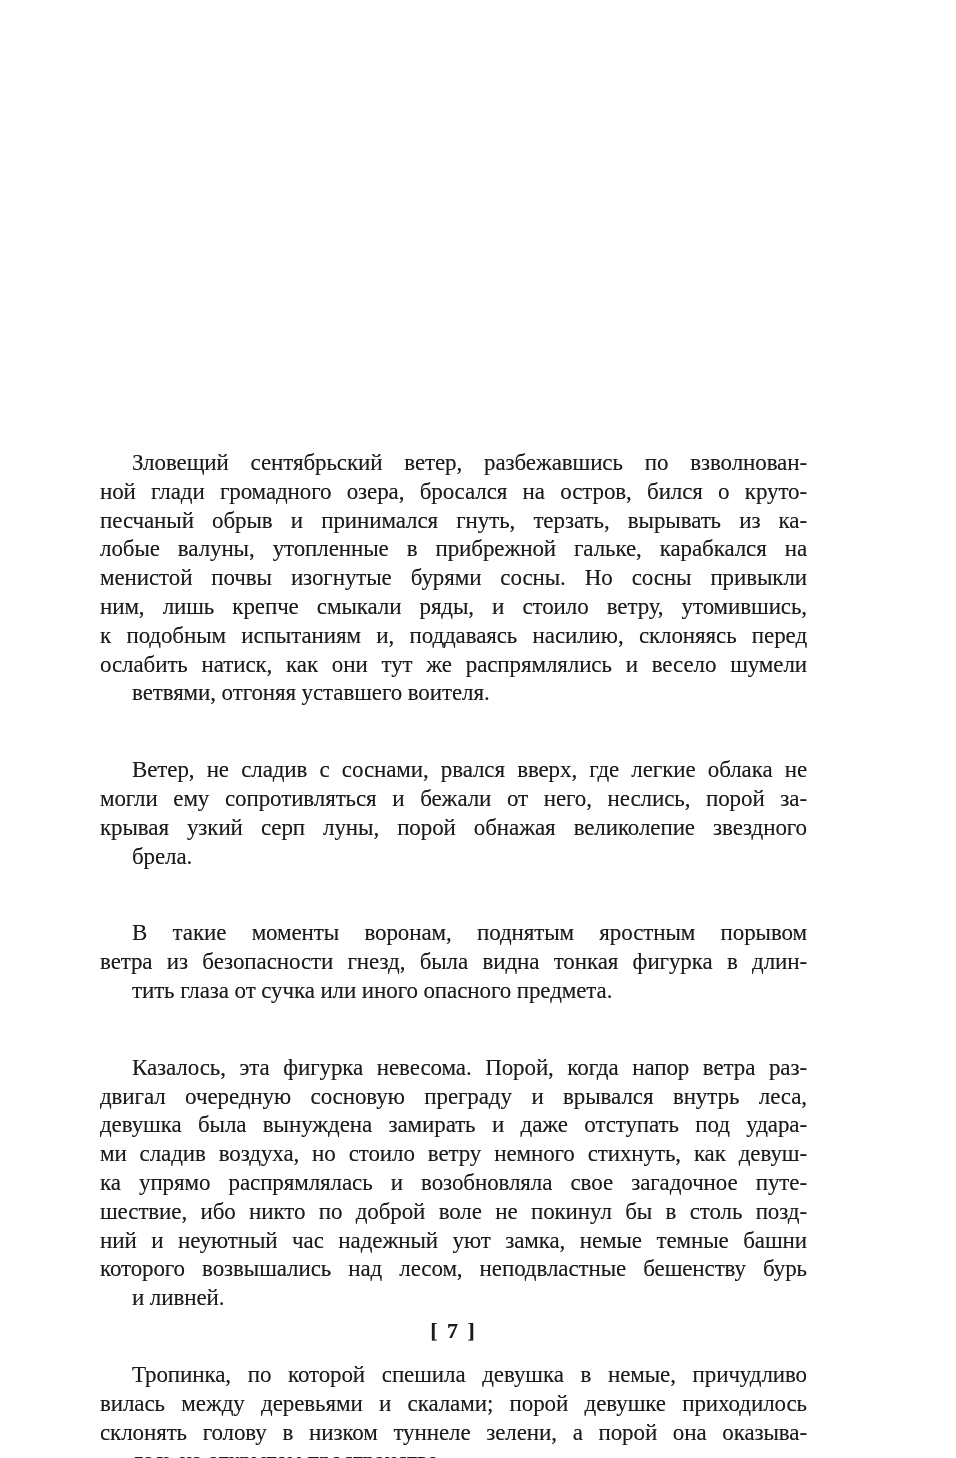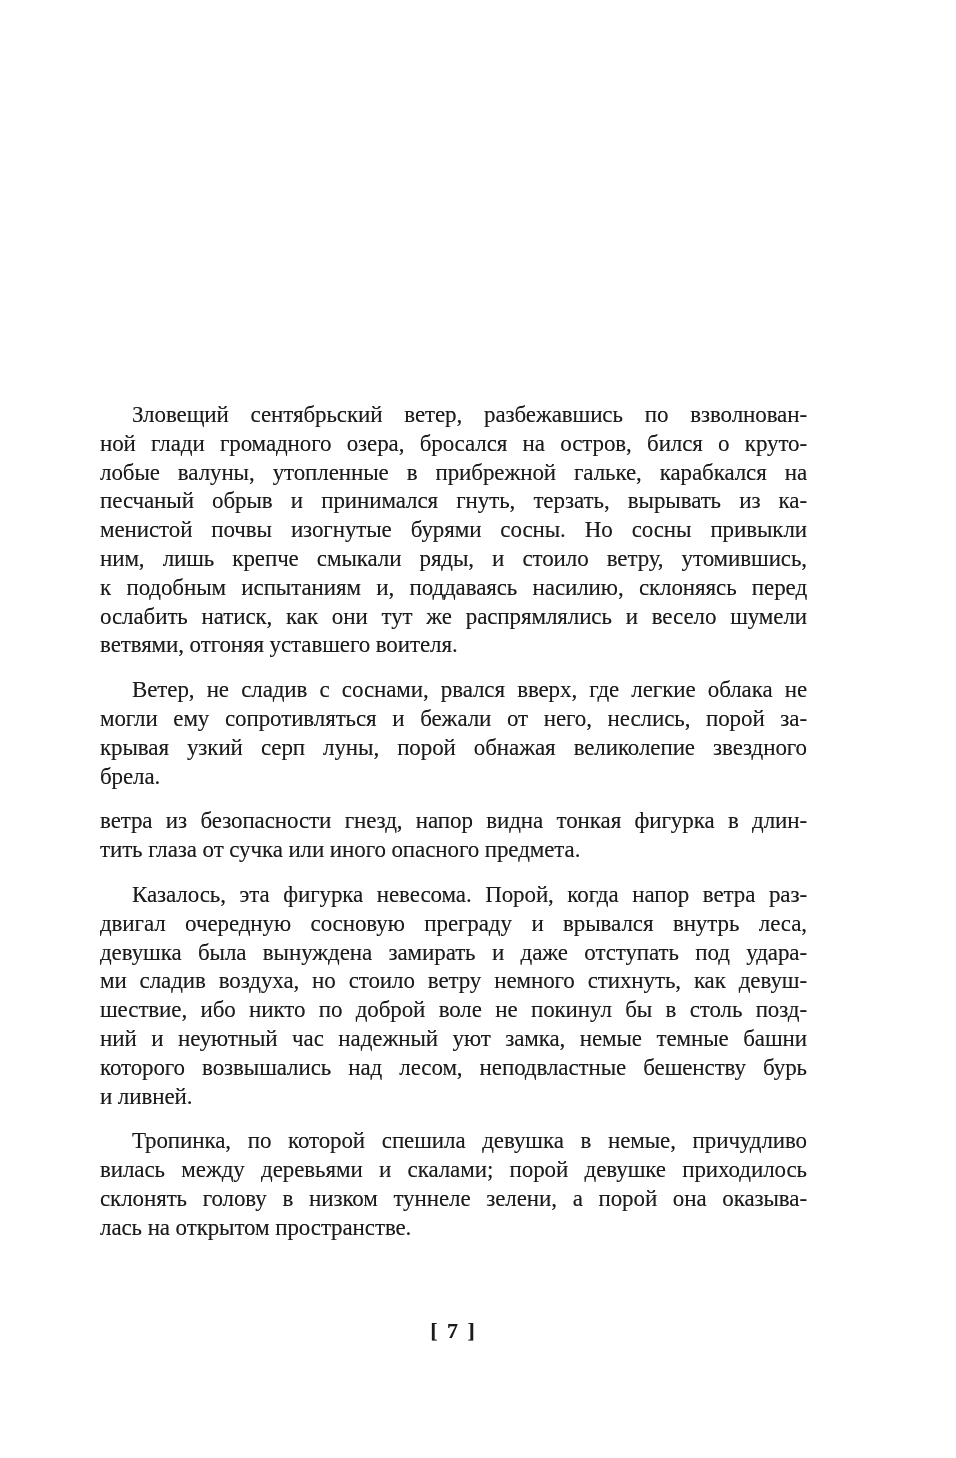--- a/index.html
+++ b/index.html
@@ -30,23 +30,25 @@
     font-size: 23px;
     line-height: 28.8px;
     letter-spacing: -0.1px;
     text-align: justify;
     text-align-last: justify;
     white-space: normal;
     text-shadow: 0 0 0.5px rgba(25,25,25,0.45);
   }
   .line.first {
     text-indent: 32px;
+    margin-top: 48px;
   }
   .line.last {
     text-align-last: left;
+    margin-left: 32px;
   }
   .page-number {
     position: absolute;
     top: 1318px;
     left: 100px;
     width: 707px;
     text-align: center;
     font-size: 22px;
     font-weight: bold;
     letter-spacing: 2px;
@@ -56,49 +58,51 @@
 </head>
 <body>
 
 <div class="page">
   <div class="text-block">
 
     <p class="para">
       </p>
       <div class="line first">Зловещий сентябрьский ветер, разбежавшись по взволнован-</div>
       <div class="line">ной глади громадного озера, бросался на остров, бился о круто-</div>
+      <div class="line">песчаный обрыв и принимался гнуть, терзать, вырывать из ка-</div>
       <div class="line">лобые валуны, утопленные в прибрежной гальке, карабкался на</div>
-      <div class="line">песчаный обрыв и принимался гнуть, терзать, вырывать из ка-</div>
       <div class="line">менистой почвы изогнутые бурями сосны. Но сосны привыкли</div>
       <div class="line">ним, лишь крепче смыкали ряды, и стоило ветру, утомившись,</div>
       <div class="line">к подобным испытаниям и, поддаваясь насилию, склоняясь перед</div>
       <div class="line">ослабить натиск, как они тут же распрямлялись и весело шумели</div>
       <div class="line last">ветвями, отгоняя уставшего воителя.</div>
     <p></p>
 
     <p class="para">
       </p>
       <div class="line first">Ветер, не сладив с соснами, рвался вверх, где легкие облака не</div>
       <div class="line">могли ему сопротивляться и бежали от него, неслись, порой за-</div>
       <div class="line">крывая узкий серп луны, порой обнажая великолепие звездного</div>
       <div class="line last">брела.</div>
     <p></p>
 
     <p class="para">
       </p>
-      <div class="line">ветра из безопасности гнезд, напор видна тонкая фигурка в длин-</div>
+      <div class="line first">В такие моменты воронам, поднятым яростным порывом</div>
+      <div class="line">ветра из безопасности гнезд, была видна тонкая фигурка в длин-</div>
       <div class="line last">тить глаза от сучка или иного опасного предмета.</div>
     <p></p>
 
     <p class="para">
       </p>
       <div class="line first">Казалось, эта фигурка невесома. Порой, когда напор ветра раз-</div>
       <div class="line">двигал очередную сосновую преграду и врывался внутрь леса,</div>
       <div class="line">девушка была вынуждена замирать и даже отступать под удара-</div>
       <div class="line">ми сладив воздуха, но стоило ветру немного стихнуть, как девуш-</div>
+      <div class="line">ка упрямо распрямлялась и возобновляла свое загадочное путе-</div>
       <div class="line">шествие, ибо никто по доброй воле не покинул бы в столь позд-</div>
       <div class="line">ний и неуютный час надежный уют замка, немые темные башни</div>
       <div class="line">которого возвышались над лесом, неподвластные бешенству бурь</div>
       <div class="line last">и ливней.</div>
     <p></p>
 
     <p class="para">
       </p>
       <div class="line first">Тропинка, по которой спешила девушка в немые, причудливо</div>
       <div class="line">вилась между деревьями и скалами; порой девушке приходилось</div>

